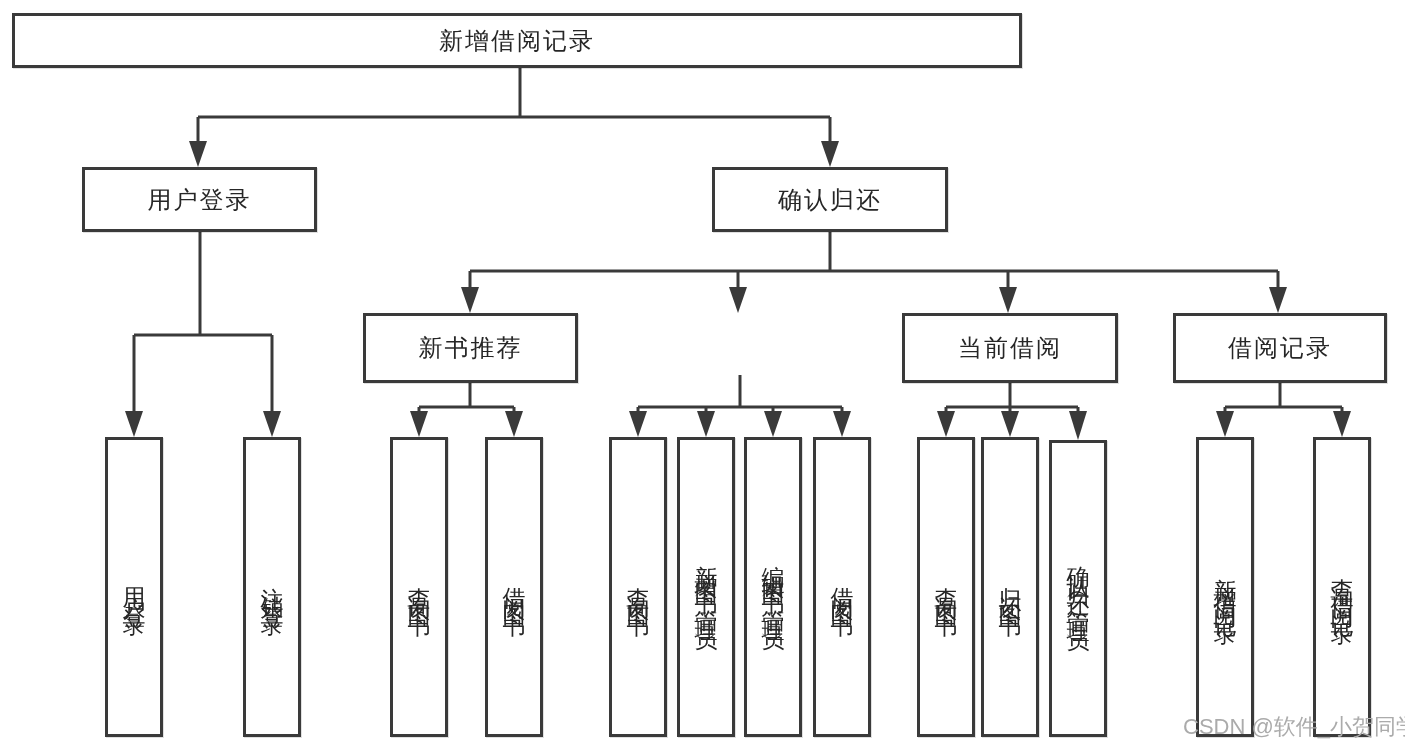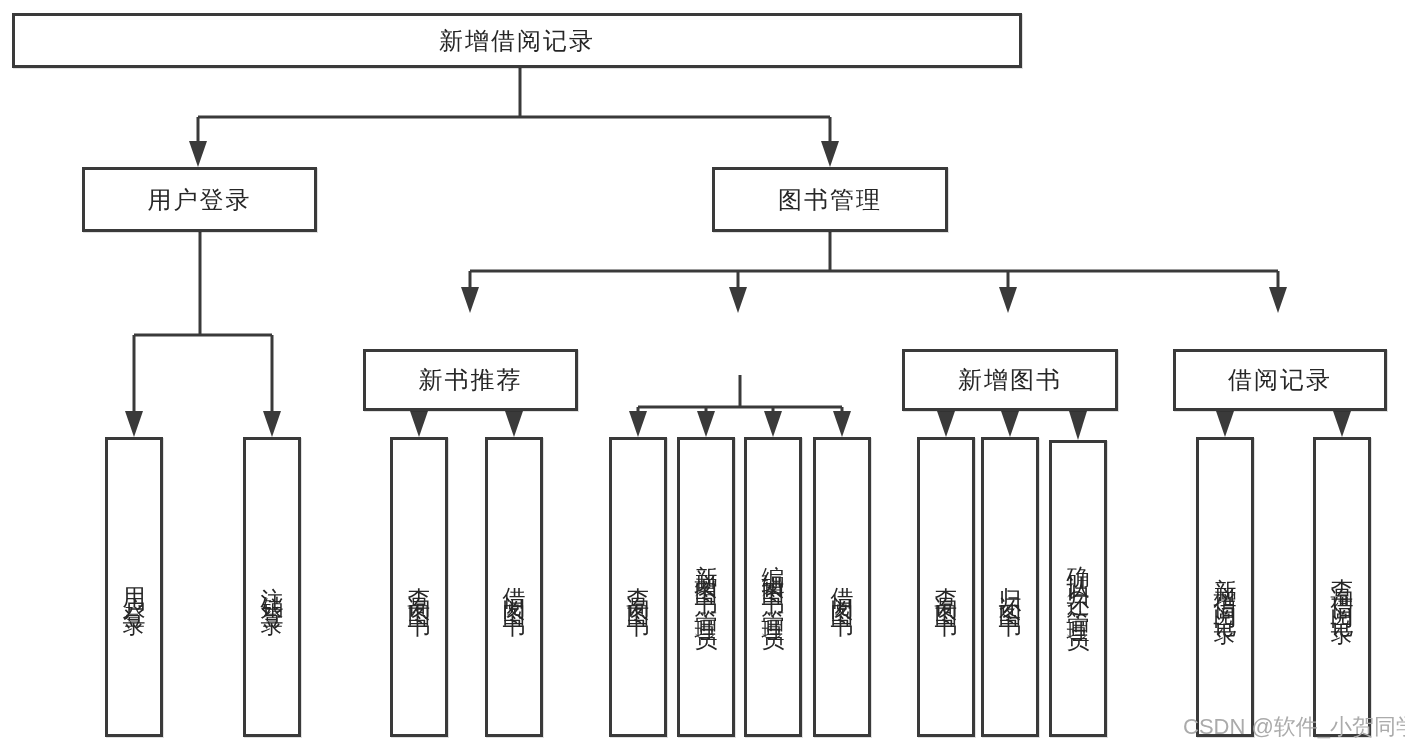--- a/index.html
+++ b/index.html
@@ -34,21 +34,21 @@
     color: #262626;
     box-shadow: 1px 1px 0 rgba(0,0,0,0.12);
   }
   .hbox span {
     font-size: 24px;
     letter-spacing: 2px;
     white-space: nowrap;
   }
   .root-box { left: 12px; top: 13px; width: 1010px; height: 55px; }
   .l2-box   { height: 65px; top: 167px; }
-  .l3-box   { height: 62px; top: 313px; margin-top: 36px; }
+  .l3-box   { height: 70px; top: 313px; }
   .leaf {
     top: 437px;
     height: 300px;
     width: 58px;
   }
   .leaf span {
     writing-mode: vertical-rl;
     text-orientation: mixed;
     font-size: 23px;
     letter-spacing: 9px;
@@ -157,28 +157,28 @@
   </svg>
 
   <div class="node hbox root-box">
     <span>新增借阅记录</span>
   </div>
 
   <div class="node hbox l2-box" style="left:82px; width:235px;">
     <span>用户登录</span>
   </div>
   <div class="node hbox l2-box" style="left:712px; width:236px;">
-    <span>图书管理</span>
+    <span>确认归还</span>
   </div>
 
   <div class="node hbox l3-box" style="left:363px; width:215px;">
     <span>新书推荐</span>
   </div>
   <div class="node hbox l3-box" style="left:902px; width:216px;">
-    <span>新增图书</span>
+    <span>当前借阅</span>
   </div>
   <div class="node hbox l3-box" style="left:1173px; width:214px;">
     <span>借阅记录</span>
   </div>
 
   <div class="node leaf" style="left:105px;">
     <span>用户登录</span>
   </div>
   <div class="node leaf" style="left:243px;">
     <span>注销登录</span>

